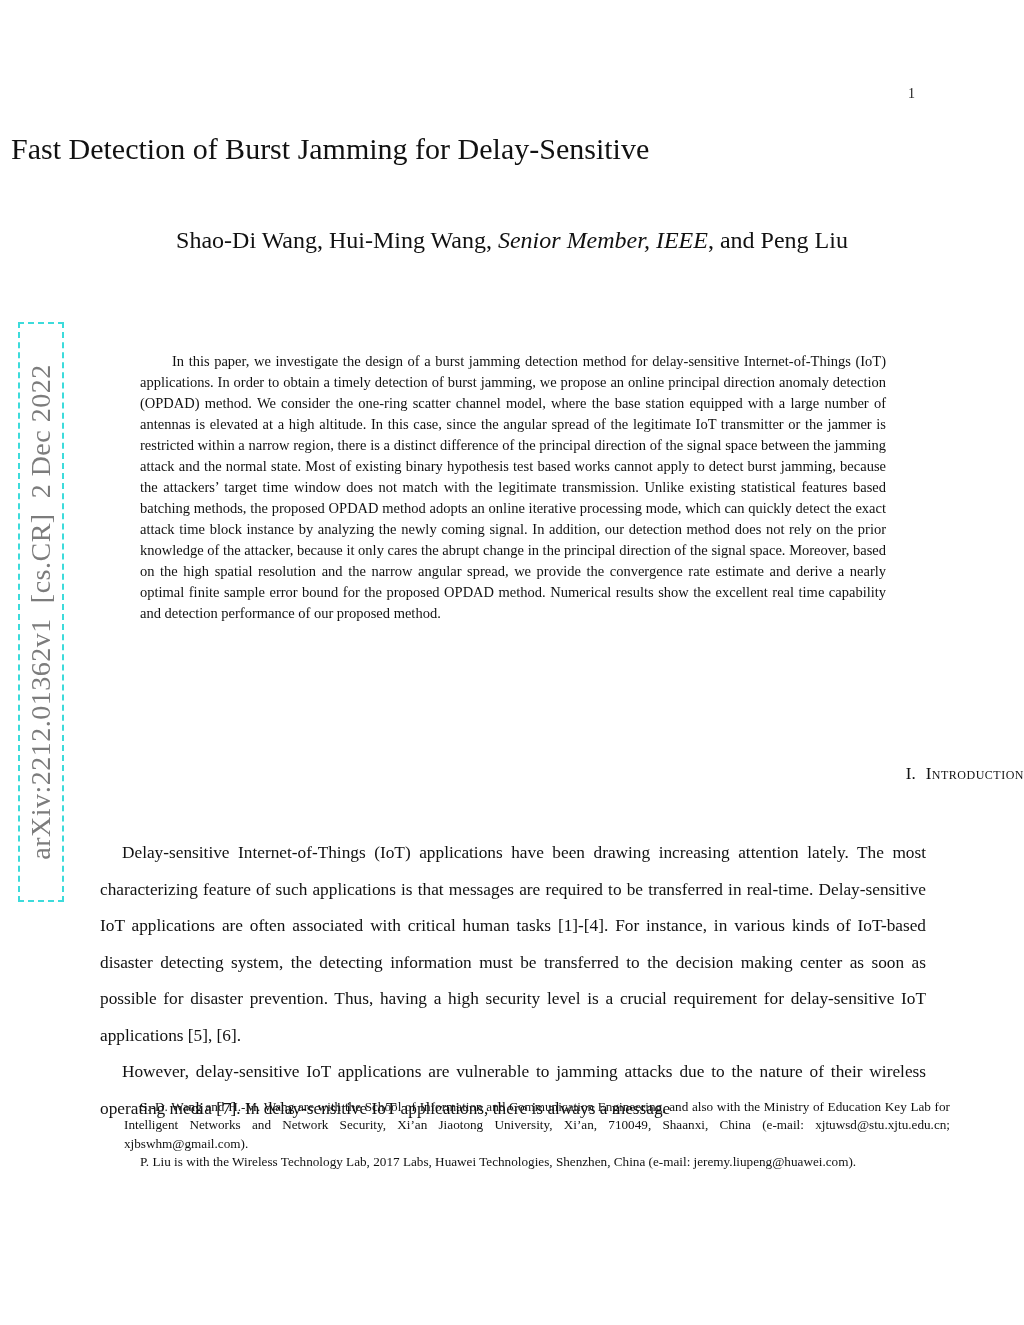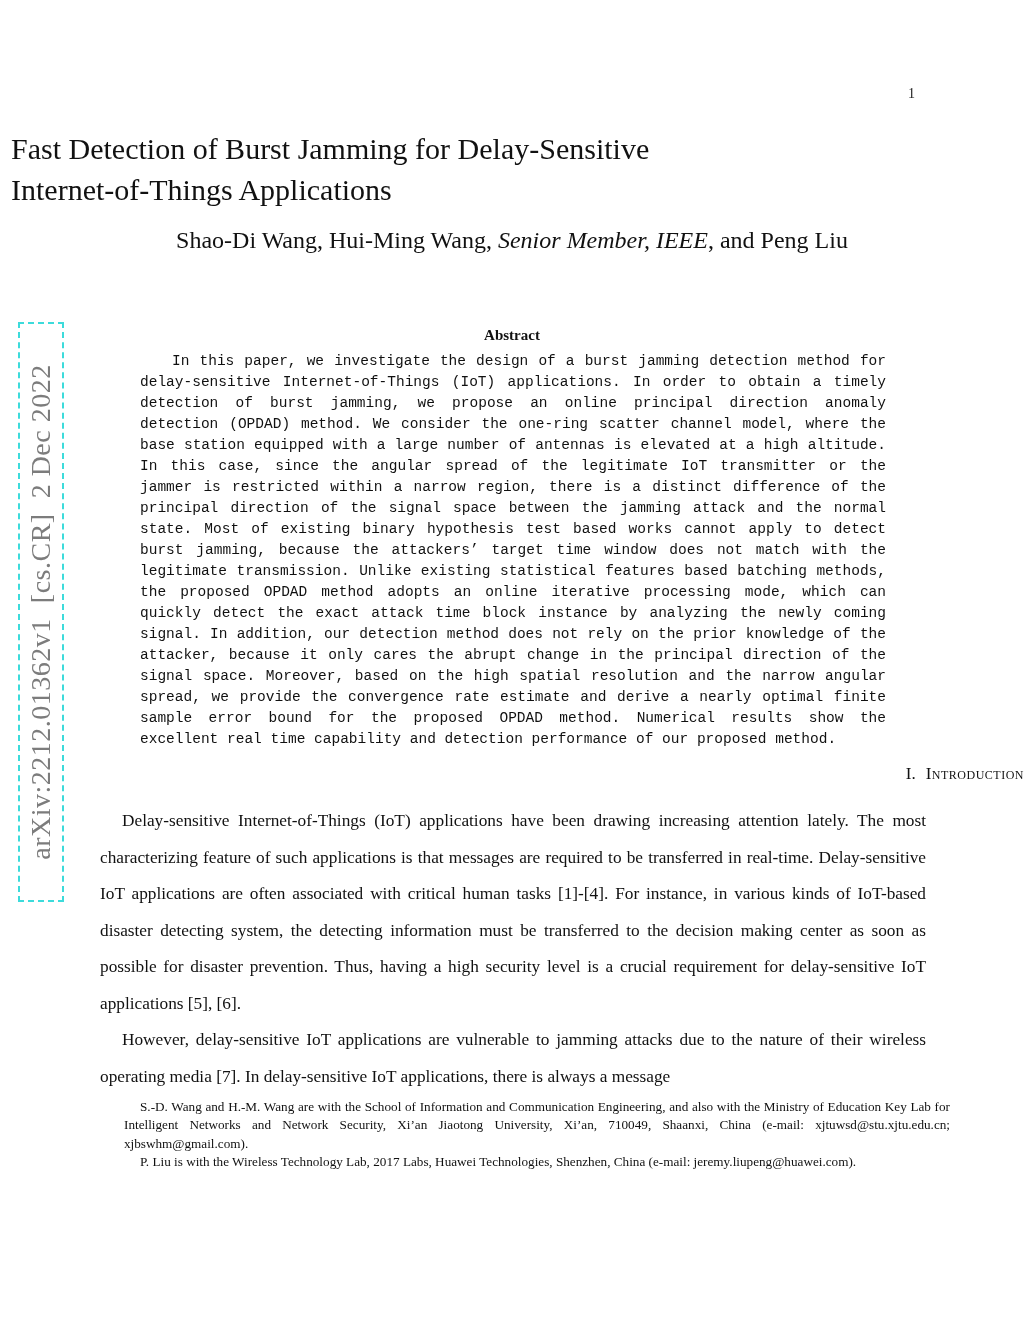--- a/index.html
+++ b/index.html
@@ -70,21 +70,20 @@
   .abstract-heading { top: 327px; }
   .abstract-body {
     position: absolute;
     top: 351px;
     left: 140px;
     width: 746px;
     font-size: 14.5px;
     line-height: 21px;
     text-align: justify;
     text-indent: 32px;
-    font-family: Liberation Mono, monospace;
   }
   .index-heading { top: 685px; }
   .index-body {
     position: absolute;
     top: 711px;
     left: 140px;
     width: 746px;
     font-size: 14.5px;
     line-height: 21px;
     text-indent: 32px;
@@ -100,20 +99,21 @@
   .section-heading .sec-num { margin-right: 10px; }
   .section-heading .sec-title { font-variant: small-caps; letter-spacing: 0.5px; }
   .body-para {
     position: absolute;
     left: 100px;
     width: 826px;
     font-size: 17.3px;
     line-height: 36.5px;
     text-align: justify;
     text-indent: 22px;
+    margin-top: 32px;
   }
   .para-1 { top: 803px; }
   .para-2 { top: 1022px; }
   .footnotes {
     position: absolute;
     top: 1098px;
     left: 100px;
     width: 826px;
     font-size: 13.2px;
     line-height: 18.3px;
@@ -127,26 +127,24 @@
 
 <div class="page">
 
   <div class="page-number">1</div>
 
   <div class="watermark">
     <span class="wm-text">arXiv:2212.01362v1  [cs.CR]  2 Dec 2022</span>
   </div>
 
   <h1 class="title"><span>Fast Detection of Burst Jamming for Delay-Sensitive</span><br>
-    <span>Internet-of-Things Applications</span>
   </h1>
 
   <div class="authors"><span>Shao-Di Wang, Hui-Ming Wang, </span><span class="it">Senior Member, IEEE</span><span>, and Peng Liu</span></div>
 
-  <div class="abstract-heading">Abstract</div>
   <div class="abstract-body">In this paper, we investigate the design of a burst jamming detection method for delay-sensitive Internet-of-Things (IoT) applications. In order to obtain a timely detection of burst jamming, we propose an online principal direction anomaly detection (OPDAD) method. We consider the one-ring scatter channel model, where the base station equipped with a large number of antennas is elevated at a high altitude. In this case, since the angular spread of the legitimate IoT transmitter or the jammer is restricted within a narrow region, there is a distinct difference of the principal direction of the signal space between the jamming attack and the normal state. Most of existing binary hypothesis test based works cannot apply to detect burst jamming, because the attackers’ target time window does not match with the legitimate transmission. Unlike existing statistical features based batching methods, the proposed OPDAD method adopts an online iterative processing mode, which can quickly detect the exact attack time block instance by analyzing the newly coming signal. In addition, our detection method does not rely on the prior knowledge of the attacker, because it only cares the abrupt change in the principal direction of the signal space. Moreover, based on the high spatial resolution and the narrow angular spread, we provide the convergence rate estimate and derive a nearly optimal finite sample error bound for the proposed OPDAD method. Numerical results show the excellent real time capability and detection performance of our proposed method.</div>
 
 
   <div class="section-heading"><span class="sec-num">I.</span><span class="sec-title">Introduction</span></div>
 
   <div class="body-para para-1">Delay-sensitive Internet-of-Things (IoT) applications have been drawing increasing attention lately. The most characterizing feature of such applications is that messages are required to be transferred in real-time. Delay-sensitive IoT applications are often associated with critical human tasks [1]-[4]. For instance, in various kinds of IoT-based disaster detecting system, the detecting information must be transferred to the decision making center as soon as possible for disaster prevention. Thus, having a high security level is a crucial requirement for delay-sensitive IoT applications [5], [6].</div>
   <div class="body-para para-2">However, delay-sensitive IoT applications are vulnerable to jamming attacks due to the nature of their wireless operating media [7]. In delay-sensitive IoT applications, there is always a message</div>
 
   <div class="footnotes">
     <p>S.-D. Wang and H.-M. Wang are with the School of Information and Communication Engineering, and also with the Ministry of Education Key Lab for Intelligent Networks and Network Security, Xi’an Jiaotong University, Xi’an, 710049, Shaanxi, China (e-mail: xjtuwsd@stu.xjtu.edu.cn; xjbswhm@gmail.com).</p>

